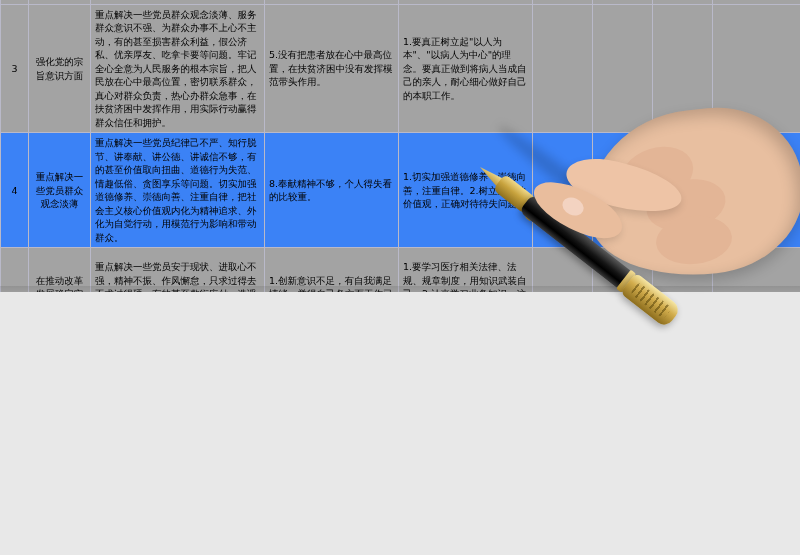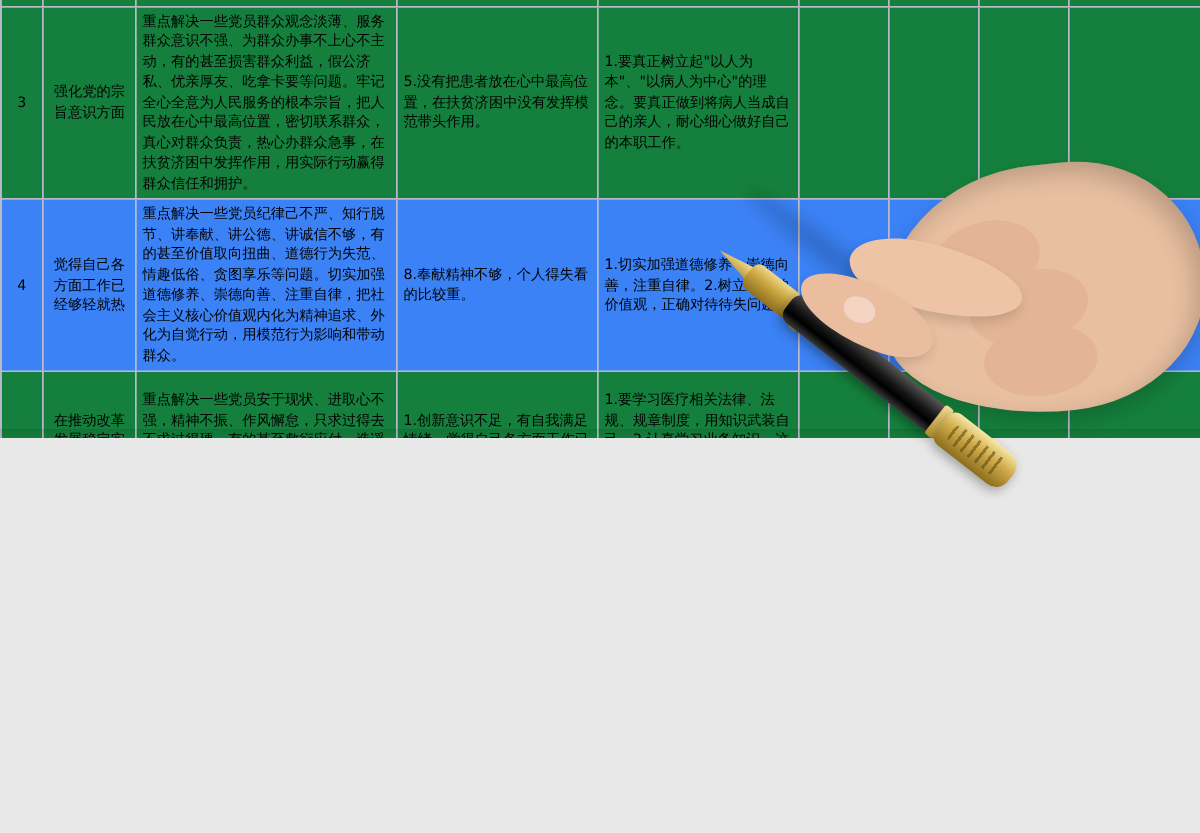--- a/index.html
+++ b/index.html
@@ -59,21 +59,21 @@
     text-align: center;
     font-size: 10px;
   }
   td.topic {
     text-align: center;
     font-size: 9.5px;
     line-height: 1.45;
   }
   td.blank { background: #ffffff; }
 
-  tr.r-plain td { background: #15803d; }
+  tr.r-plain td { background: #a3a3a3; }
   tr.r-shade td { background: #3b82f6; }
 
   
   .below {
     position: absolute;
     left: 0;
     top: 292px;
     width: 800px;
     height: 263px;
     background: #e8e8e8;
@@ -269,21 +269,21 @@
         <td>5.没有把患者放在心中最高位置，在扶贫济困中没有发挥模范带头作用。</td>
         <td>1.要真正树立起"以人为本"、"以病人为中心"的理念。要真正做到将病人当成自己的亲人，耐心细心做好自己的本职工作。</td>
         <td class="blank"></td>
         <td class="blank"></td>
         <td class="blank"></td>
         <td class="blank"></td>
       </tr>
 
       <tr class="r-shade" style="height:86px;">
         <td class="num">4</td>
-        <td class="topic">觉得自己各方面工作已经够轻就热</td>
+        <td class="topic">重点解决一些党员群众观念淡薄</td>
         <td>重点解决一些党员纪律己不严、知行脱节、讲奉献、讲公德、讲诚信不够，有的甚至价值取向扭曲、道德行为失范、情趣低俗、贪图享乐等问题。切实加强道德修养、崇德向善、注重自律，把社会主义核心价值观内化为精神追求、外化为自觉行动，用模范行为影响和带动群众。</td>
         <td>8.奉献精神不够，个人得失看的比较重。</td>
         <td>1.切实加强道德修养，崇德向善，注重自律。2.树立正确的价值观，正确对待待失问题。</td>
         <td></td>
         <td></td>
         <td></td>
         <td></td>
       </tr>
 
       <tr class="r-plain" style="height:106px;">

